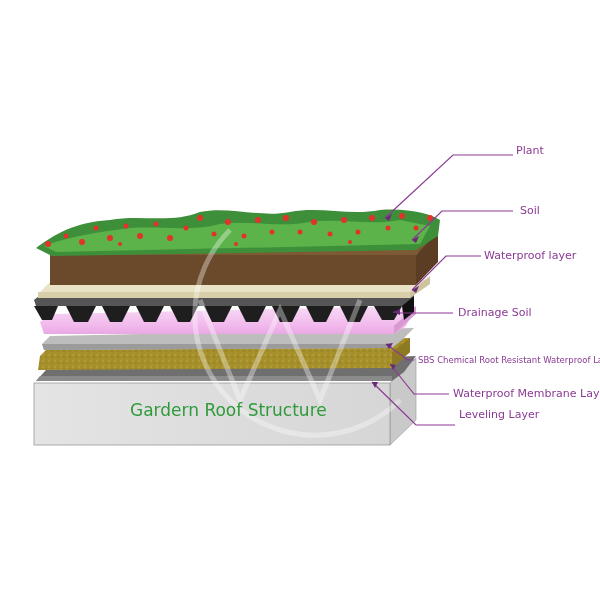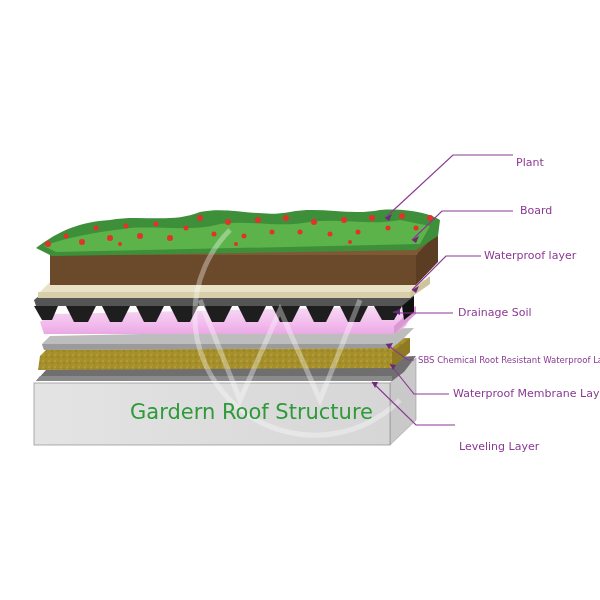--- a/index.html
+++ b/index.html
@@ -1,21 +1,21 @@
 <!DOCTYPE html>
 <html><head>
 <meta charset="utf-8">
 <style>
   html, body { margin:0; padding:0; background:#ffffff; }
   body { width:600px; height:600px; position:relative; overflow:hidden; font-family:"Liberation Sans", sans-serif; }
   #stage { position:absolute; left:0; top:0; width:600px; height:600px; }
   .label { position:absolute; color:#8b3a94; white-space:nowrap; font-family:"DejaVu Sans", sans-serif; }
   .lbl-lg { font-size:11px; }
   .lbl-sm { font-size:8.5px; }
-  .title-text { position:absolute; left:130px; top:400px; color:#2e9a3a; font-size:21px; font-family:"DejaVu Sans", sans-serif; }
+  .title-text { position:absolute; left:130px; top:400px; color:#2e9a3a; font-size:17px; font-family:"DejaVu Sans", sans-serif; }
 </style>
 </head>
 <body>
 
 <div id="stage">
   <svg width="600" height="600" viewBox="0 0 600 600" xmlns="http://www.w3.org/2000/svg">
     <defs>
       <linearGradient id="gPink" x1="0" y1="0" x2="0" y2="1">
         <stop offset="0" stop-color="#f7dcf4"></stop>
         <stop offset="0.7" stop-color="#f1b8ec"></stop>
@@ -145,20 +145,20 @@
       <polygon points="412,290 419,286 416,293"></polygon>
       <polygon points="393,312 400,309 400,315"></polygon>
       <polygon points="386,344 393,343 389,349"></polygon>
       <polygon points="390,364 396,365 393,370"></polygon>
       <polygon points="372,382 378,382 375,388"></polygon>
     </g>
   </svg>
 
   <span class="title-text">Gardern Roof Structure</span>
 
-  <span class="label lbl-lg" style="left:516px;top:156px;">Plant</span>
-  <span class="label lbl-lg" style="left:520px;top:204px;">Board</span>
+  <span class="label lbl-lg" style="left:516px;top:144px;">Plant</span>
+  <span class="label lbl-lg" style="left:520px;top:204px;">Soil</span>
   <span class="label lbl-lg" style="left:484px;top:249px;">Waterproof layer</span>
   <span class="label lbl-lg" style="left:458px;top:306px;">Drainage Soil</span>
   <span class="label lbl-sm" style="left:418px;top:355px;">SBS Chemical Root Resistant Waterproof Layer</span>
   <span class="label lbl-lg" style="left:453px;top:387px;">Waterproof Membrane Layer</span>
-  <span class="label lbl-lg" style="left:459px;top:440px;">Leveling Layer</span>
+  <span class="label lbl-lg" style="left:459px;top:408px;">Leveling Layer</span>
 </div>
 
 </body></html>

